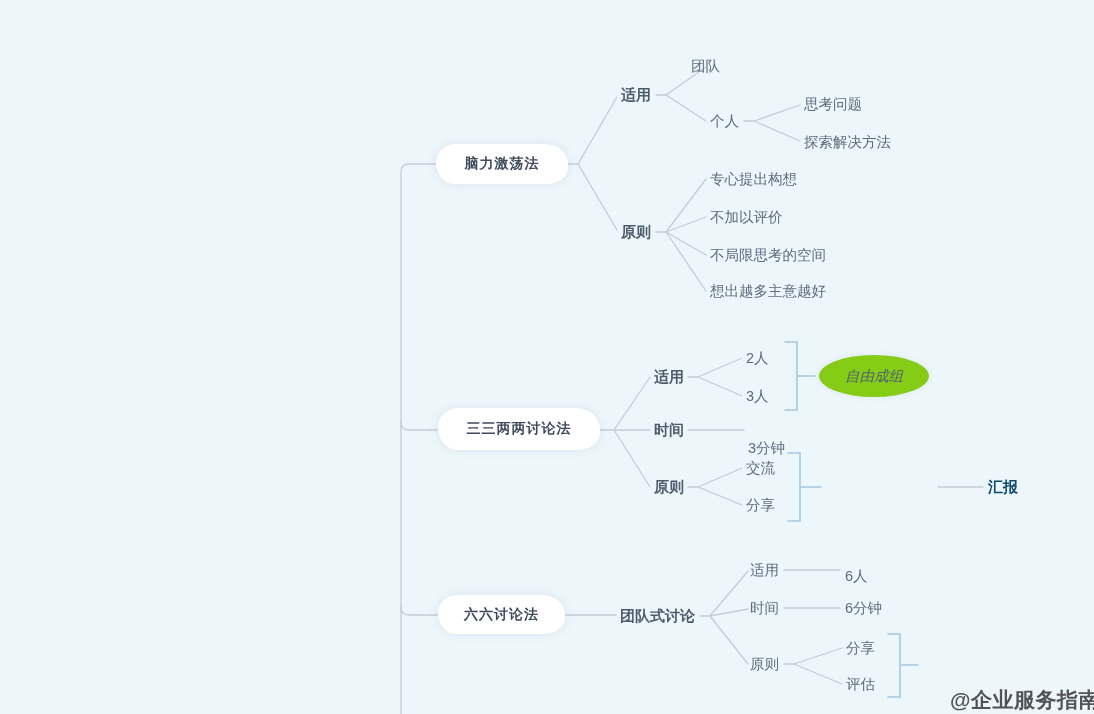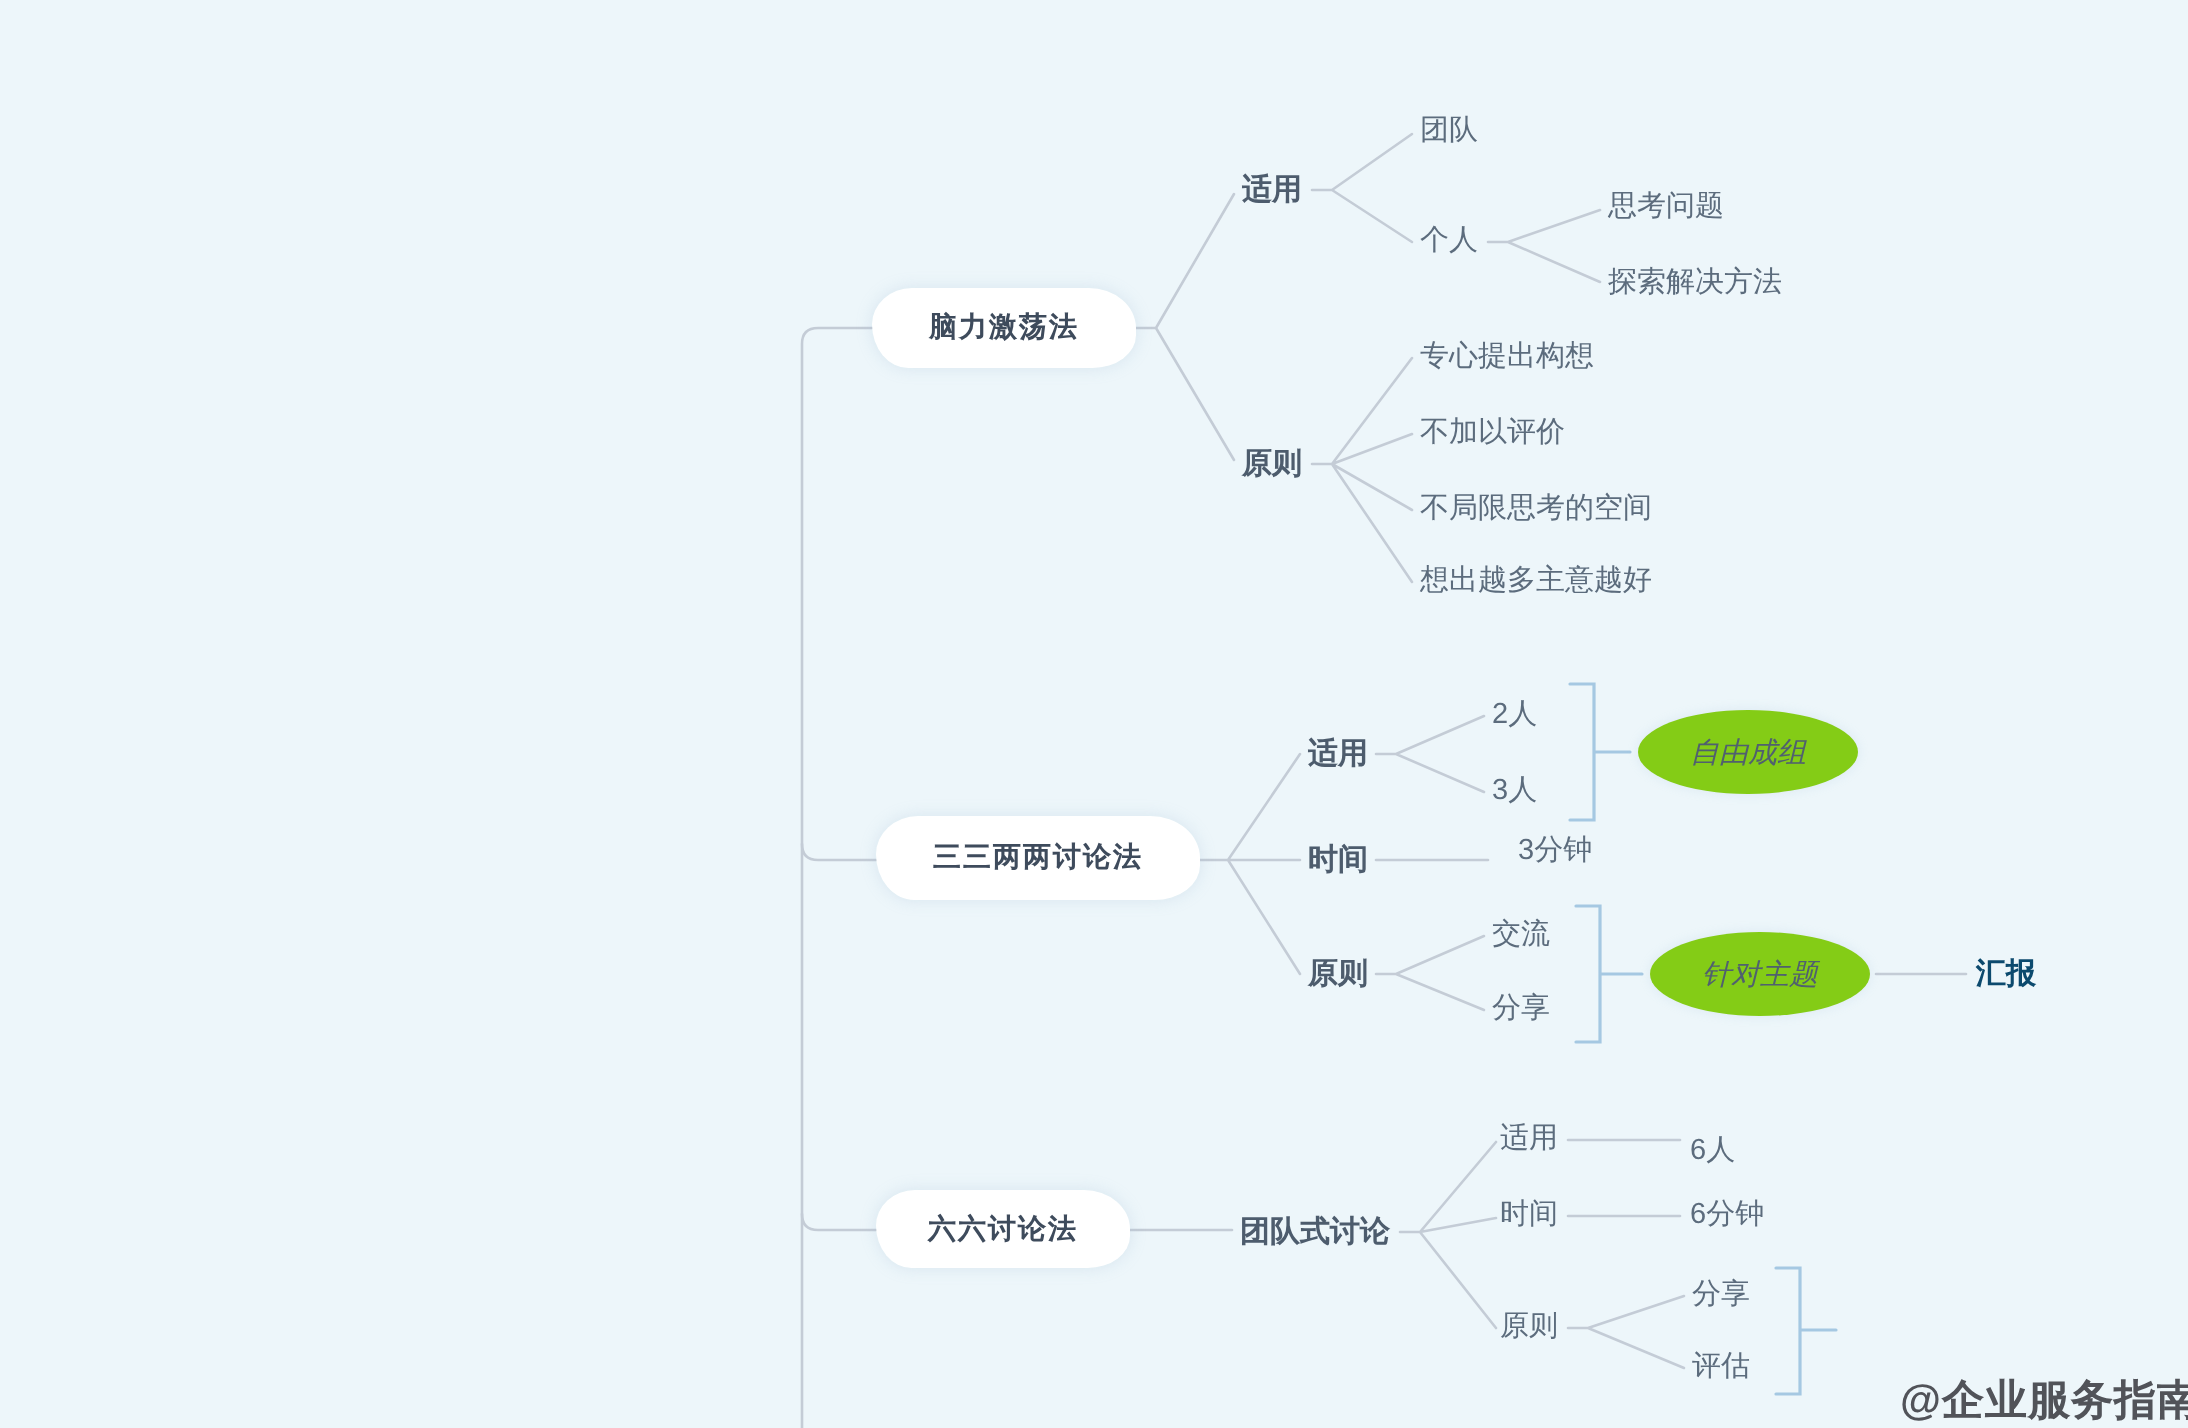--- a/index.html
+++ b/index.html
@@ -110,44 +110,41 @@
     <span>脑力激荡法</span>
   </div>
   <div class="main-bubble" style="left:438px; top:408px; width:162px; height:42px;">
     <span>三三两两讨论法</span>
   </div>
   <div class="main-bubble" style="left:438px; top:595px; width:127px; height:39px;">
     <span>六六讨论法</span>
   </div>
 
   <div class="node lvl2" style="left:621px; top:95px;">适用</div>
-  <div class="node leaf" style="left:710px; top:66px;">团队</div>
+  <div class="node leaf" style="left:691px; top:66px;">团队</div>
   <div class="node leaf" style="left:710px; top:121px;">个人</div>
   <div class="node leaf" style="left:804px; top:104px;">思考问题</div>
   <div class="node leaf" style="left:804px; top:142px;">探索解决方法</div>
   <div class="node lvl2" style="left:621px; top:232px;">原则</div>
   <div class="node leaf" style="left:710px; top:179px;">专心提出构想</div>
   <div class="node leaf" style="left:710px; top:217px;">不加以评价</div>
   <div class="node leaf" style="left:710px; top:255px;">不局限思考的空间</div>
   <div class="node leaf" style="left:710px; top:291px;">想出越多主意越好</div>
 
   <div class="node lvl2" style="left:654px; top:377px;">适用</div>
   <div class="node leaf" style="left:746px; top:358px;">2人</div>
   <div class="node leaf" style="left:746px; top:396px;">3人</div>
   <div class="callout" style="left:819px; top:355px; width:110px; height:42px;">
     <span>自由成组</span>
   </div>
   <div class="node lvl2" style="left:654px; top:430px;">时间</div>
-  <div class="node leaf" style="left:748px; top:426px;margin-left:11px;">3分钟</div>
+  <div class="node leaf" style="left:748px; top:448px;">3分钟</div>
   <div class="node lvl2" style="left:654px; top:487px;">原则</div>
   <div class="node leaf" style="left:746px; top:468px;">交流</div>
   <div class="node leaf" style="left:746px; top:505px;">分享</div>
-  <div class="callout" style="left:825px; top:466px; width:110px; height:42px;">
-    <span>针对主题</span>
-  </div>
   <div class="node leaf-bold" style="left:988px; top:487px;">汇报</div>
 
   <div class="node lvl2" style="left:620px; top:616px;">团队式讨论</div>
   <div class="node leaf" style="left:750px; top:570px;">适用</div>
   <div class="node leaf" style="left:845px; top:576px;">6人</div>
   <div class="node leaf" style="left:750px; top:608px;">时间</div>
   <div class="node leaf" style="left:845px; top:608px;">6分钟</div>
   <div class="node leaf" style="left:750px; top:664px;">原则</div>
   <div class="node leaf" style="left:846px; top:648px;">分享</div>
   <div class="node leaf" style="left:846px; top:684px;">评估</div>

